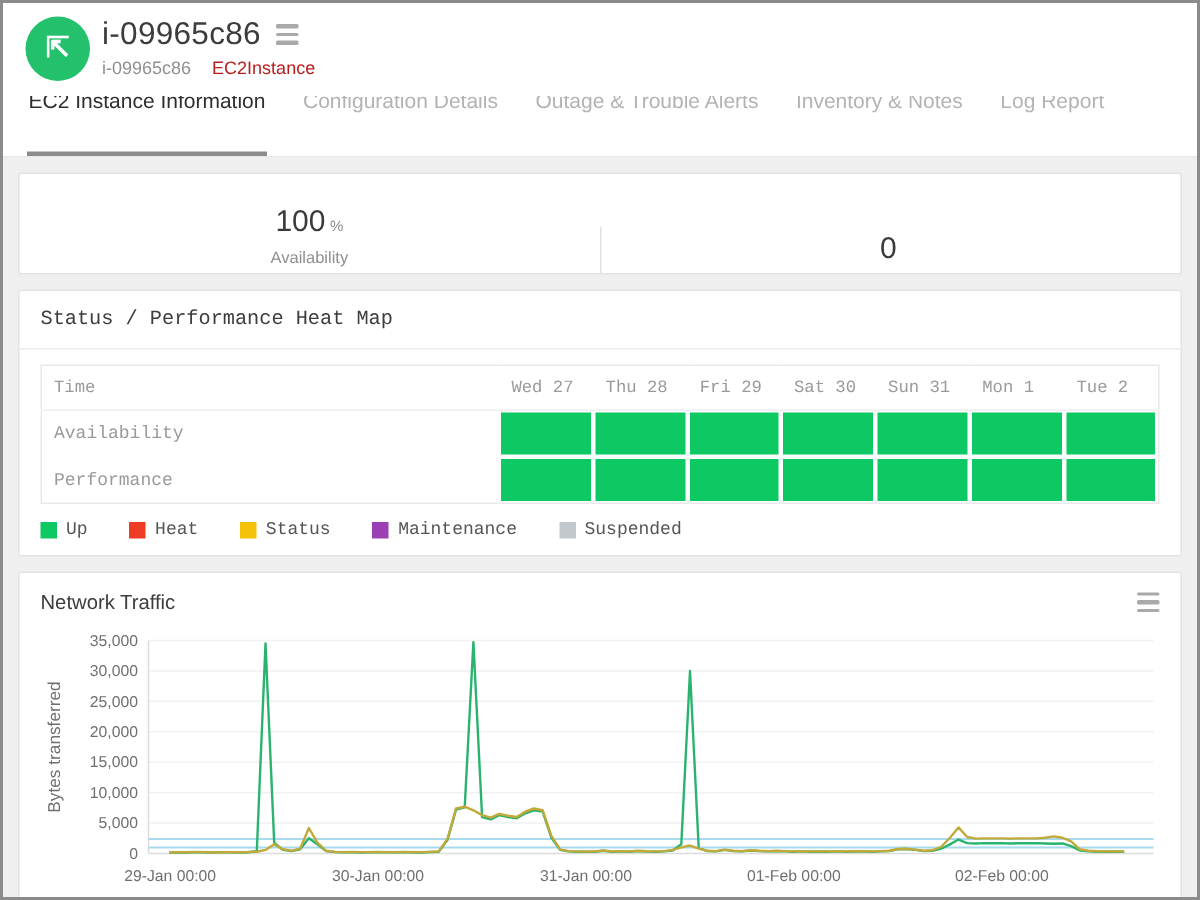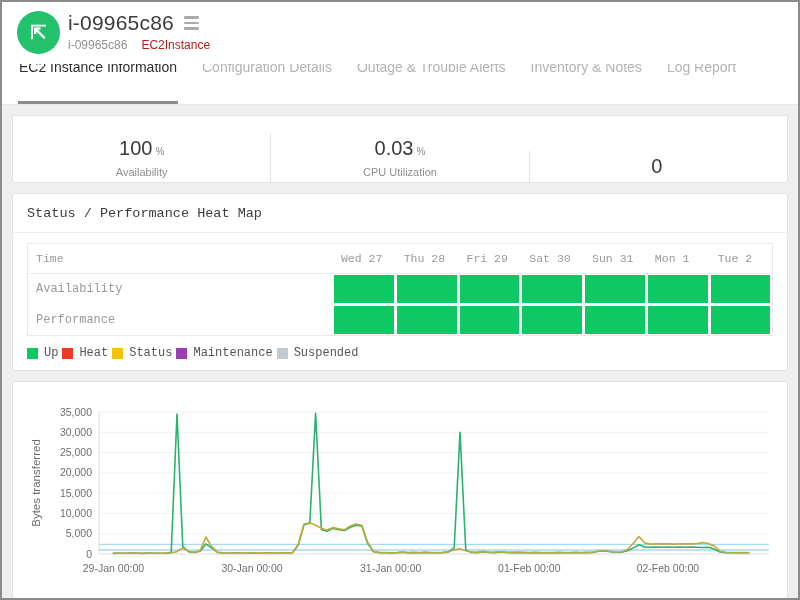--- a/index.html
+++ b/index.html
@@ -43,21 +43,21 @@
   .heatmap-card { padding: 12px 14px 10px; font-family: Liberation Mono, monospace; }
   .card-title { font-size: 13.5px; color: #3d3d3d; }
   .hm-divider { border: none; border-top: 1px solid #ececec; margin: 11px -14px 10px; }
   table.heatmap { width: 100%; border-collapse: collapse; border: 1px solid #e9e9e9; table-layout: fixed; }
   table.heatmap th { font-weight: normal; font-size: 11.5px; color: #9a9a9a; text-align: left;
                      padding: 8px 8px; border-bottom: 1px solid #eee; }
   table.heatmap th.time-col, table.heatmap td.row-label { width: 41%; }
   table.heatmap td { padding: 0; height: 31px; }
   table.heatmap td.row-label { font-size: 12px; color: #9a9a9a; padding-left: 8px; }
   .cell-fill { width: calc(100% - 3px); height: 28px; margin: 1px 1px; }
-  .hm-legend { display: flex; gap: 4px; margin-top: 10px; align-items: center; }
+  .hm-legend { display: flex; gap: 28px; margin-top: 10px; align-items: center; }
   .legend-item { display: flex; align-items: center; gap: 6px; font-size: 12px; color: #555; }
   .legend-swatch { width: 11px; height: 11px; display: inline-block; }
 
   
   .chart-card { padding: 12px 14px 8px; }
   .chart-head { display: flex; justify-content: space-between; align-items: center; }
   .chart-wrap { margin-top: 8px; }
   svg text { font-family: "Liberation Sans", sans-serif; }
 </style>
 </head>
@@ -90,24 +90,20 @@
       <div class="tab">Inventory &amp; Notes</div>
       <div class="tab">Log Report</div>
     </div>
 
   <div class="main">
 
     <div class="card stats-card">
         <div class="stat">
           <div class="stat-value"><span>100</span><span class="stat-unit">%</span></div>
           <div class="stat-label">Availability</div>
-        </div>
-        <div class="stat">
-          <div class="stat-value"><span>0.03</span><span class="stat-unit">%</span></div>
-          <div class="stat-label">CPU Utilization</div>
         </div>
         <div class="stat">
           <div class="stat-value"><span>0</span><span class="stat-unit"></span></div>
         </div>
       </div>
 
     <div class="card heatmap-card">
       <div class="card-title">Status / Performance Heat Map</div>
       <hr class="hm-divider">
       <table class="heatmap">
@@ -192,20 +188,28 @@
             <span>Maintenance</span>
           </span>
           <span class="legend-item">
             <span class="legend-swatch" style="background: rgb(195, 200, 204);"></span>
             <span>Suspended</span>
           </span>
         </div>
     </div>
 
     <div class="card chart-card">
+      <div class="chart-head">
+        <span class="card-title">Network Traffic</span>
+        <span class="burger">
+            <i></i>
+            <i></i>
+            <i></i>
+          </span>
+      </div>
       <div class="chart-wrap">
         <svg width="752" height="190" viewBox="0 0 752 190">
             <line x1="72" y1="152" x2="742" y2="152" stroke="#dcdcdc" stroke-width="1"></line>
             <text x="65" y="155.5" text-anchor="end" fill="#6f6f6f" font-size="10.5">0</text>
             <line x1="72" y1="131.71428571428572" x2="742" y2="131.71428571428572" stroke="#f1f1f1" stroke-width="1"></line>
             <text x="65" y="135.21428571428572" text-anchor="end" fill="#6f6f6f" font-size="10.5">5,000</text>
             <line x1="72" y1="111.42857142857143" x2="742" y2="111.42857142857143" stroke="#f1f1f1" stroke-width="1"></line>
             <text x="65" y="114.92857142857143" text-anchor="end" fill="#6f6f6f" font-size="10.5">10,000</text>
             <line x1="72" y1="91.14285714285714" x2="742" y2="91.14285714285714" stroke="#f1f1f1" stroke-width="1"></line>
             <text x="65" y="94.64285714285714" text-anchor="end" fill="#6f6f6f" font-size="10.5">15,000</text>

